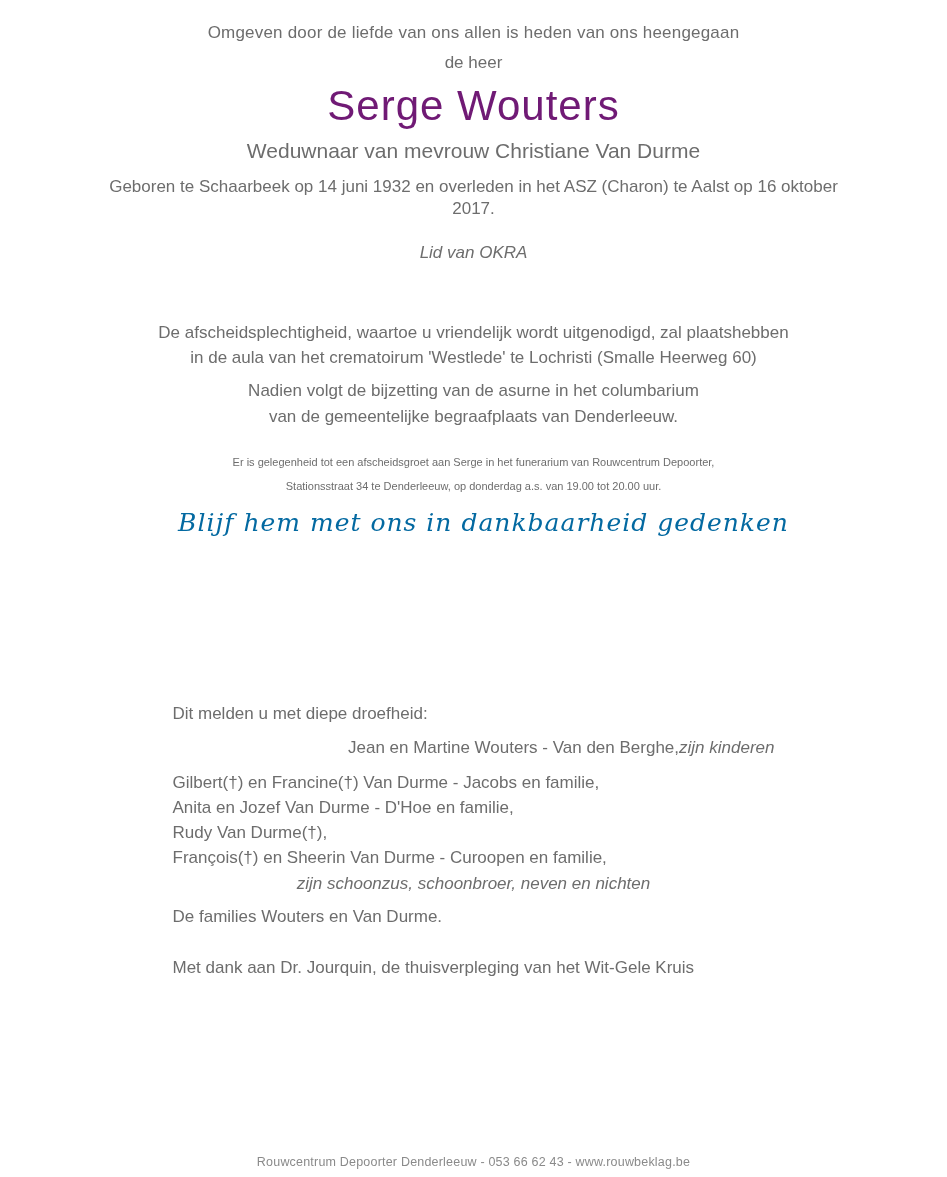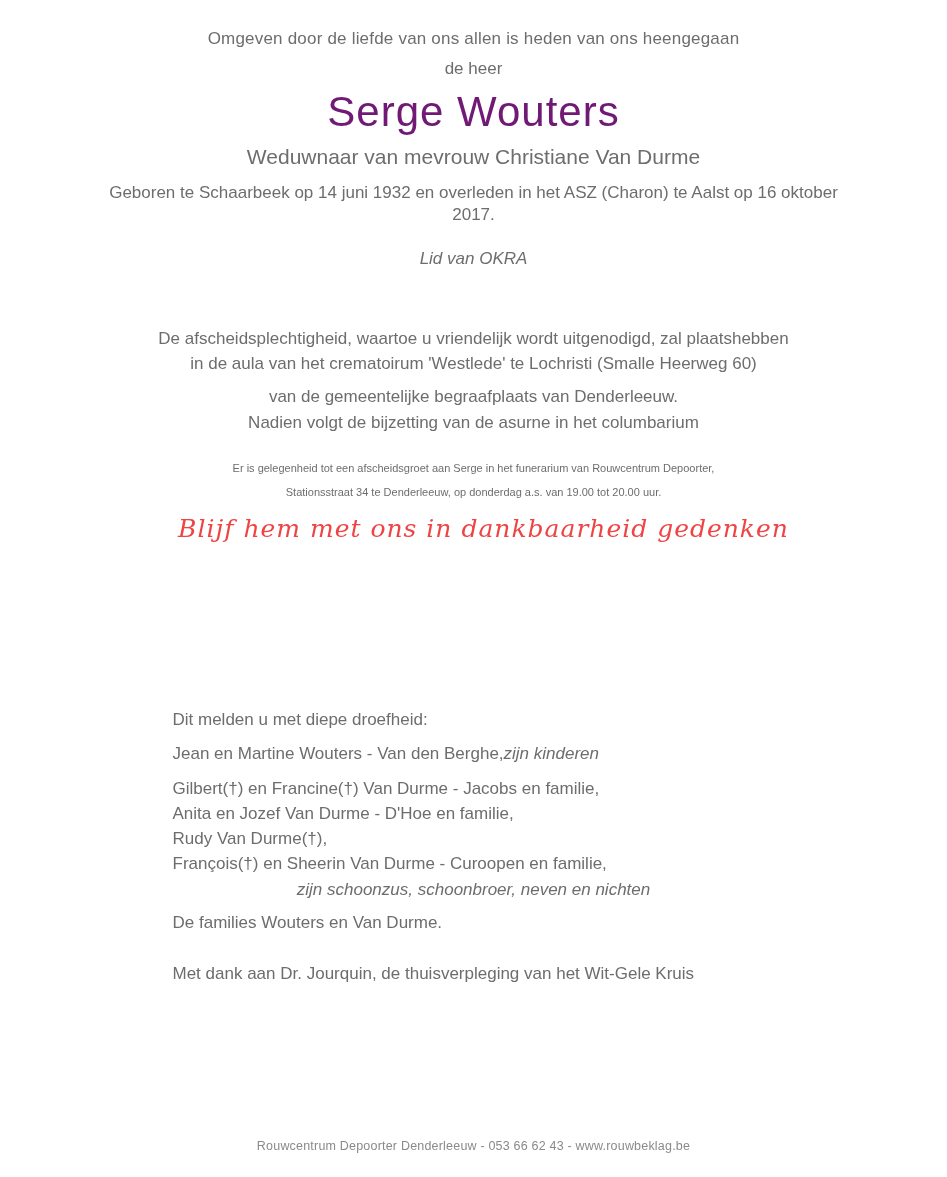--- a/index.html
+++ b/index.html
@@ -10,21 +10,21 @@
   .page {
     position: relative;
     width: 760px;
     height: 1177px;
     margin: 0 auto;
     background: #ffffff;
     font-family: "Liberation Sans", sans-serif;
     color: #6d6d6d;
     overflow: hidden;
     box-sizing: border-box;
-    padding-top: 28px;
+    padding-top: 22px;
   }
   .centered { text-align: center; }
 
   .intro-line {
     font-size: 17px;
     line-height: 22px;
     letter-spacing: 0.2px;
   }
   .salutation {
     margin-top: 8px;
@@ -73,38 +73,38 @@
     margin-top: 20px;
     font-size: 11px;
     line-height: 24px;
   }
   .motto {
     margin-top: 8px;
     font-family: "DejaVu Serif", serif;
     font-style: italic;
     font-size: 25px;
     line-height: 34px;
-    color: #ef4444;
+    color: #0369a1;
     letter-spacing: 1px;
     margin-left: 20px;
   }
   .family-block {
     margin-top: 162px;
     padding: 0 79px;
     font-size: 17px;
     text-align: left;
   }
   .family-intro {
     line-height: 24px;
     margin-top: 36px;
   }
   .children-row {
     margin-top: 10px;
     display: flex;
-    justify-content: flex-start;
+    justify-content: flex-end;
     align-items: baseline;
     line-height: 24px;
   }
   .relation-label {
     font-style: italic;
   }
   .inlaws-group {
     margin-top: 10px;
     line-height: 25px;
   }
@@ -118,21 +118,21 @@
     line-height: 25px;
   }
   .thanks {
     margin-top: 26px;
     line-height: 25px;
   }
   .footer {
     position: absolute;
     left: 0;
     right: 0;
-    bottom: 24px;
+    bottom: 8px;
     text-align: center;
     font-size: 12.5px;
     color: #8a8a8a;
     letter-spacing: 0.2px;
   }
 </style>
 </head>
 <body>
 
 <div class="page">
@@ -148,22 +148,22 @@
   <div class="centered birth-death">Geboren te Schaarbeek op 14 juni 1932 en overleden in het ASZ (Charon) te Aalst op 16 oktober 2017.</div>
 
   <div class="centered membership">Lid van OKRA</div>
 
   <div class="centered ceremony">
     <div>De afscheidsplechtigheid, waartoe u vriendelijk wordt uitgenodigd, zal plaatshebben</div>
     <div>in de aula van het crematoirum 'Westlede' te Lochristi (Smalle Heerweg 60)</div>
   </div>
 
   <div class="centered interment">
+    <div>Nadien volgt de bijzetting van de asurne in het columbarium</div>
     <div>van de gemeentelijke begraafplaats van Denderleeuw.</div>
-    <div>Nadien volgt de bijzetting van de asurne in het columbarium</div>
   </div>
 
   <div class="centered visitation">
     <div>Er is gelegenheid tot een afscheidsgroet aan Serge in het funerarium van Rouwcentrum Depoorter,</div>
     <div>Stationsstraat 34 te Denderleeuw, op donderdag a.s. van 19.00 tot 20.00 uur.</div>
   </div>
 
   <div class="centered motto">Blijf hem met ons in dankbaarheid gedenken</div>
 
   <div class="family-block">

